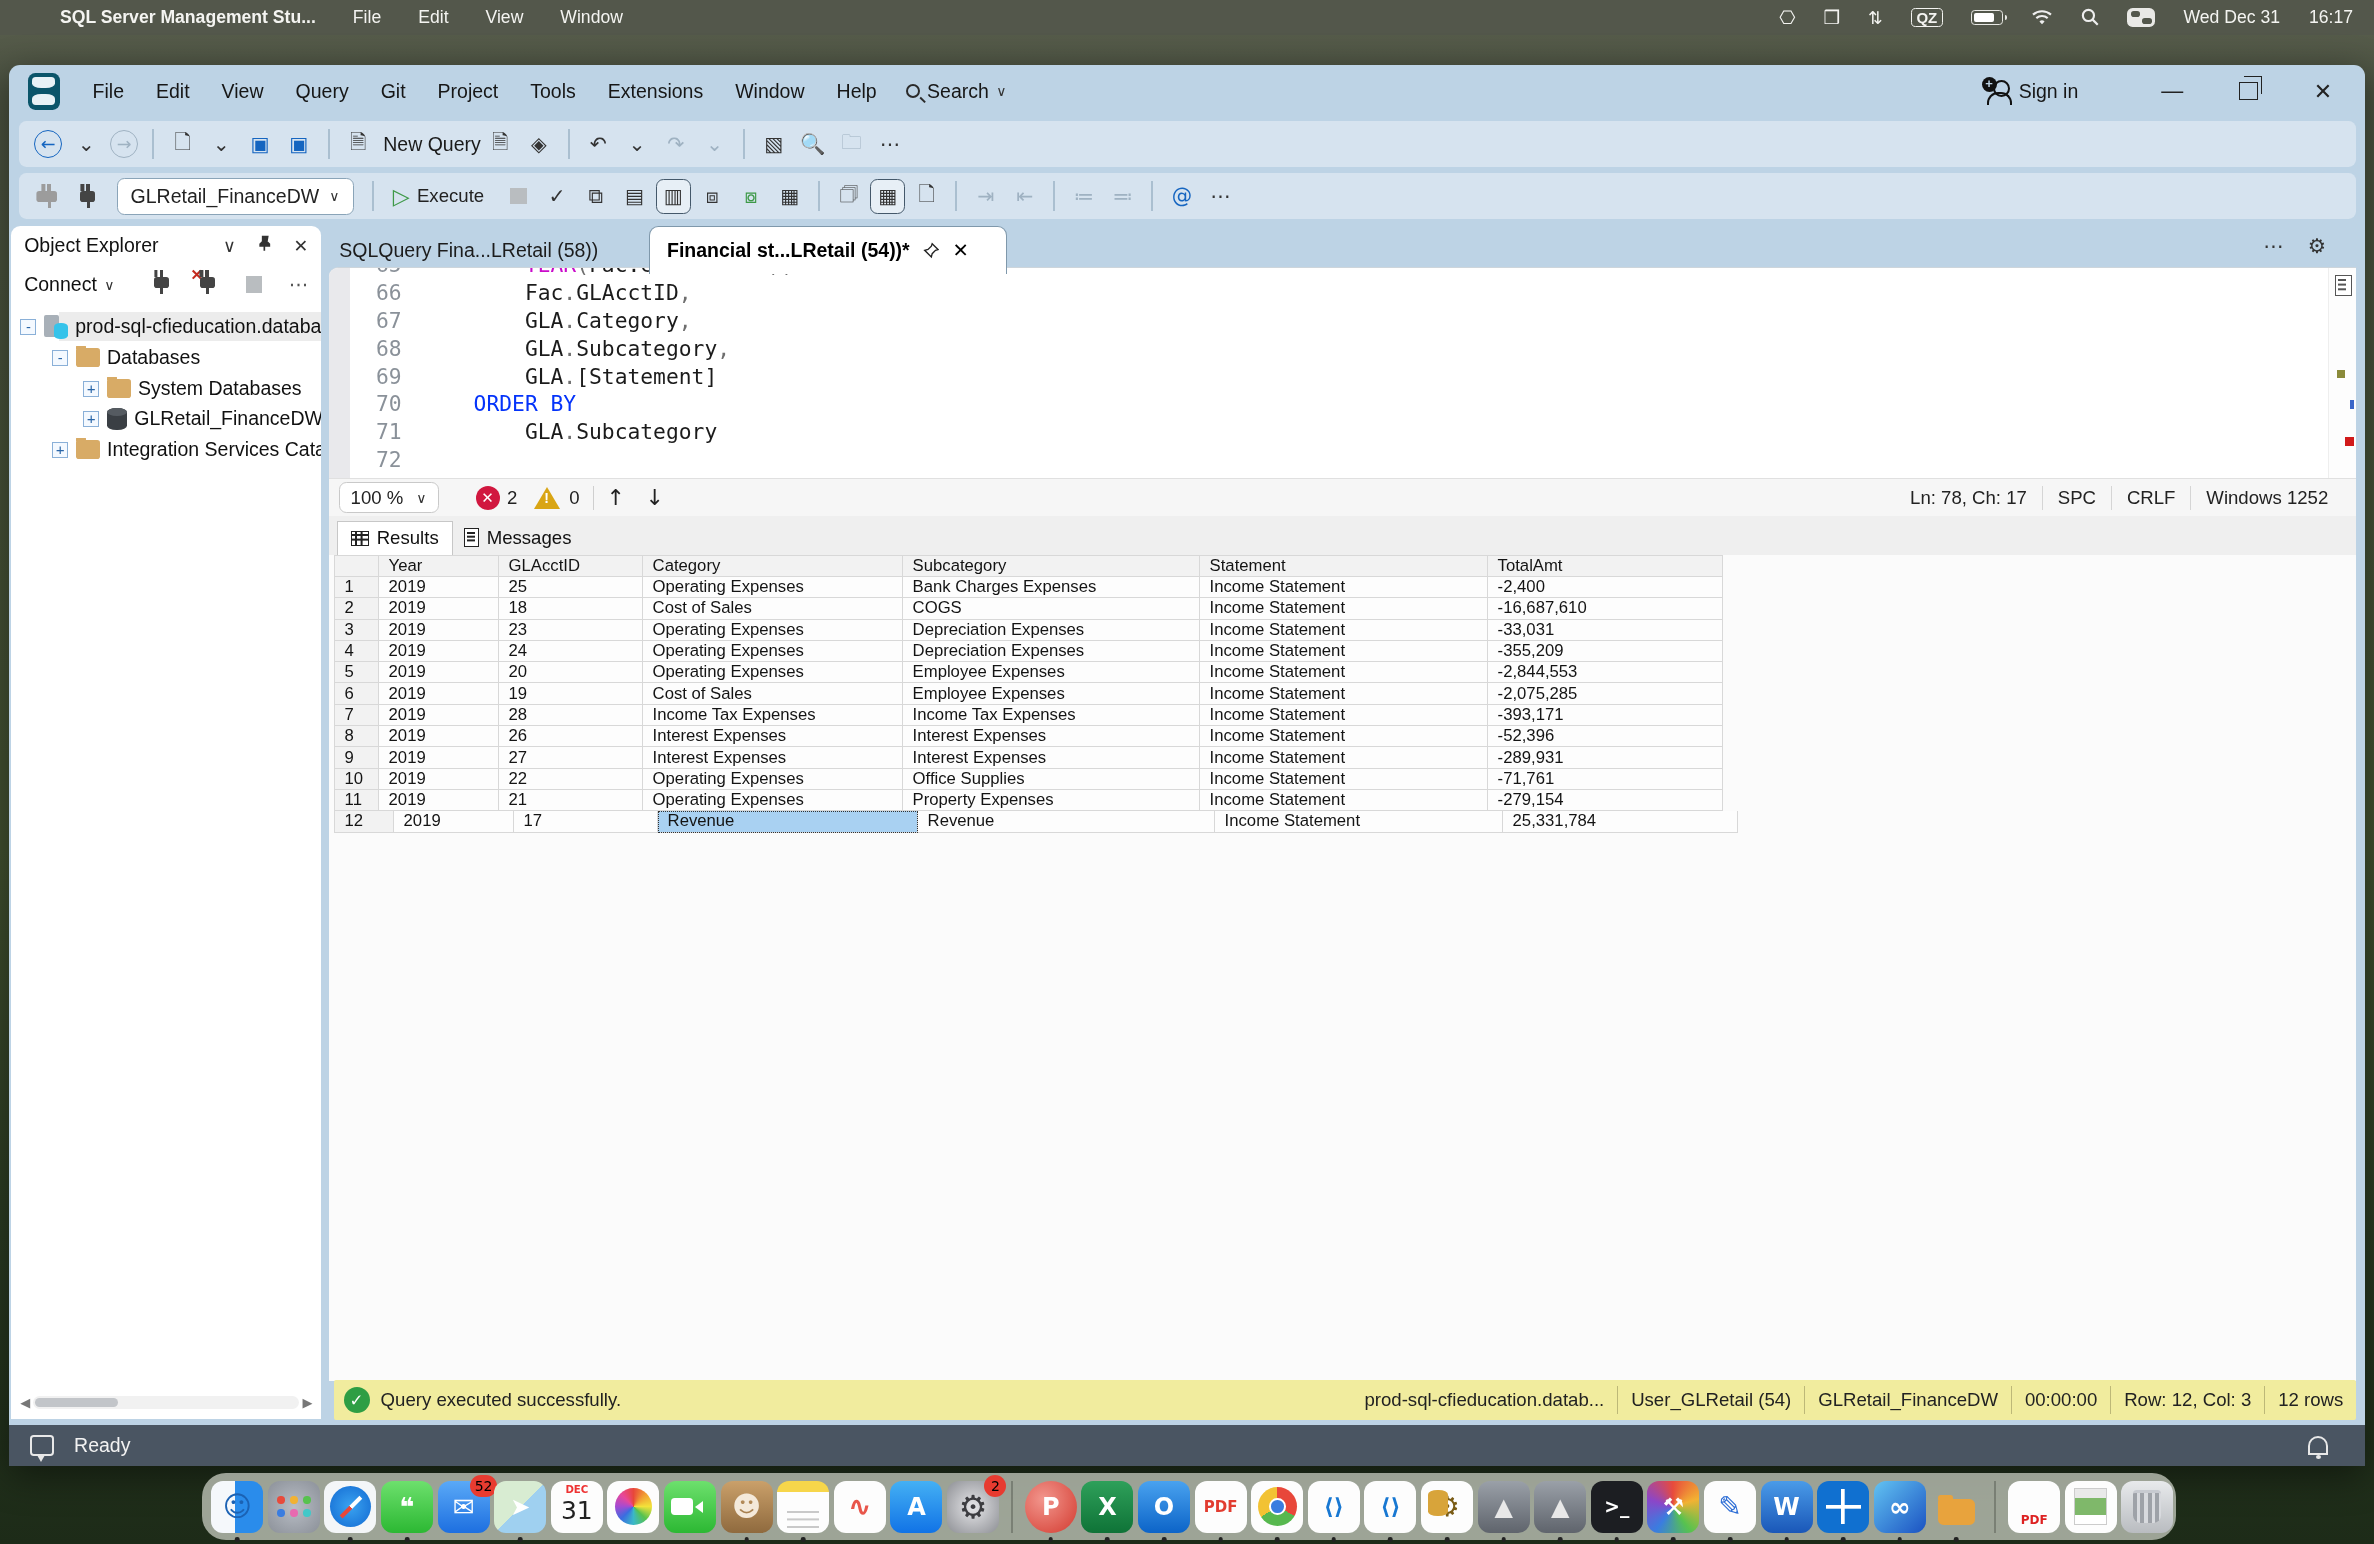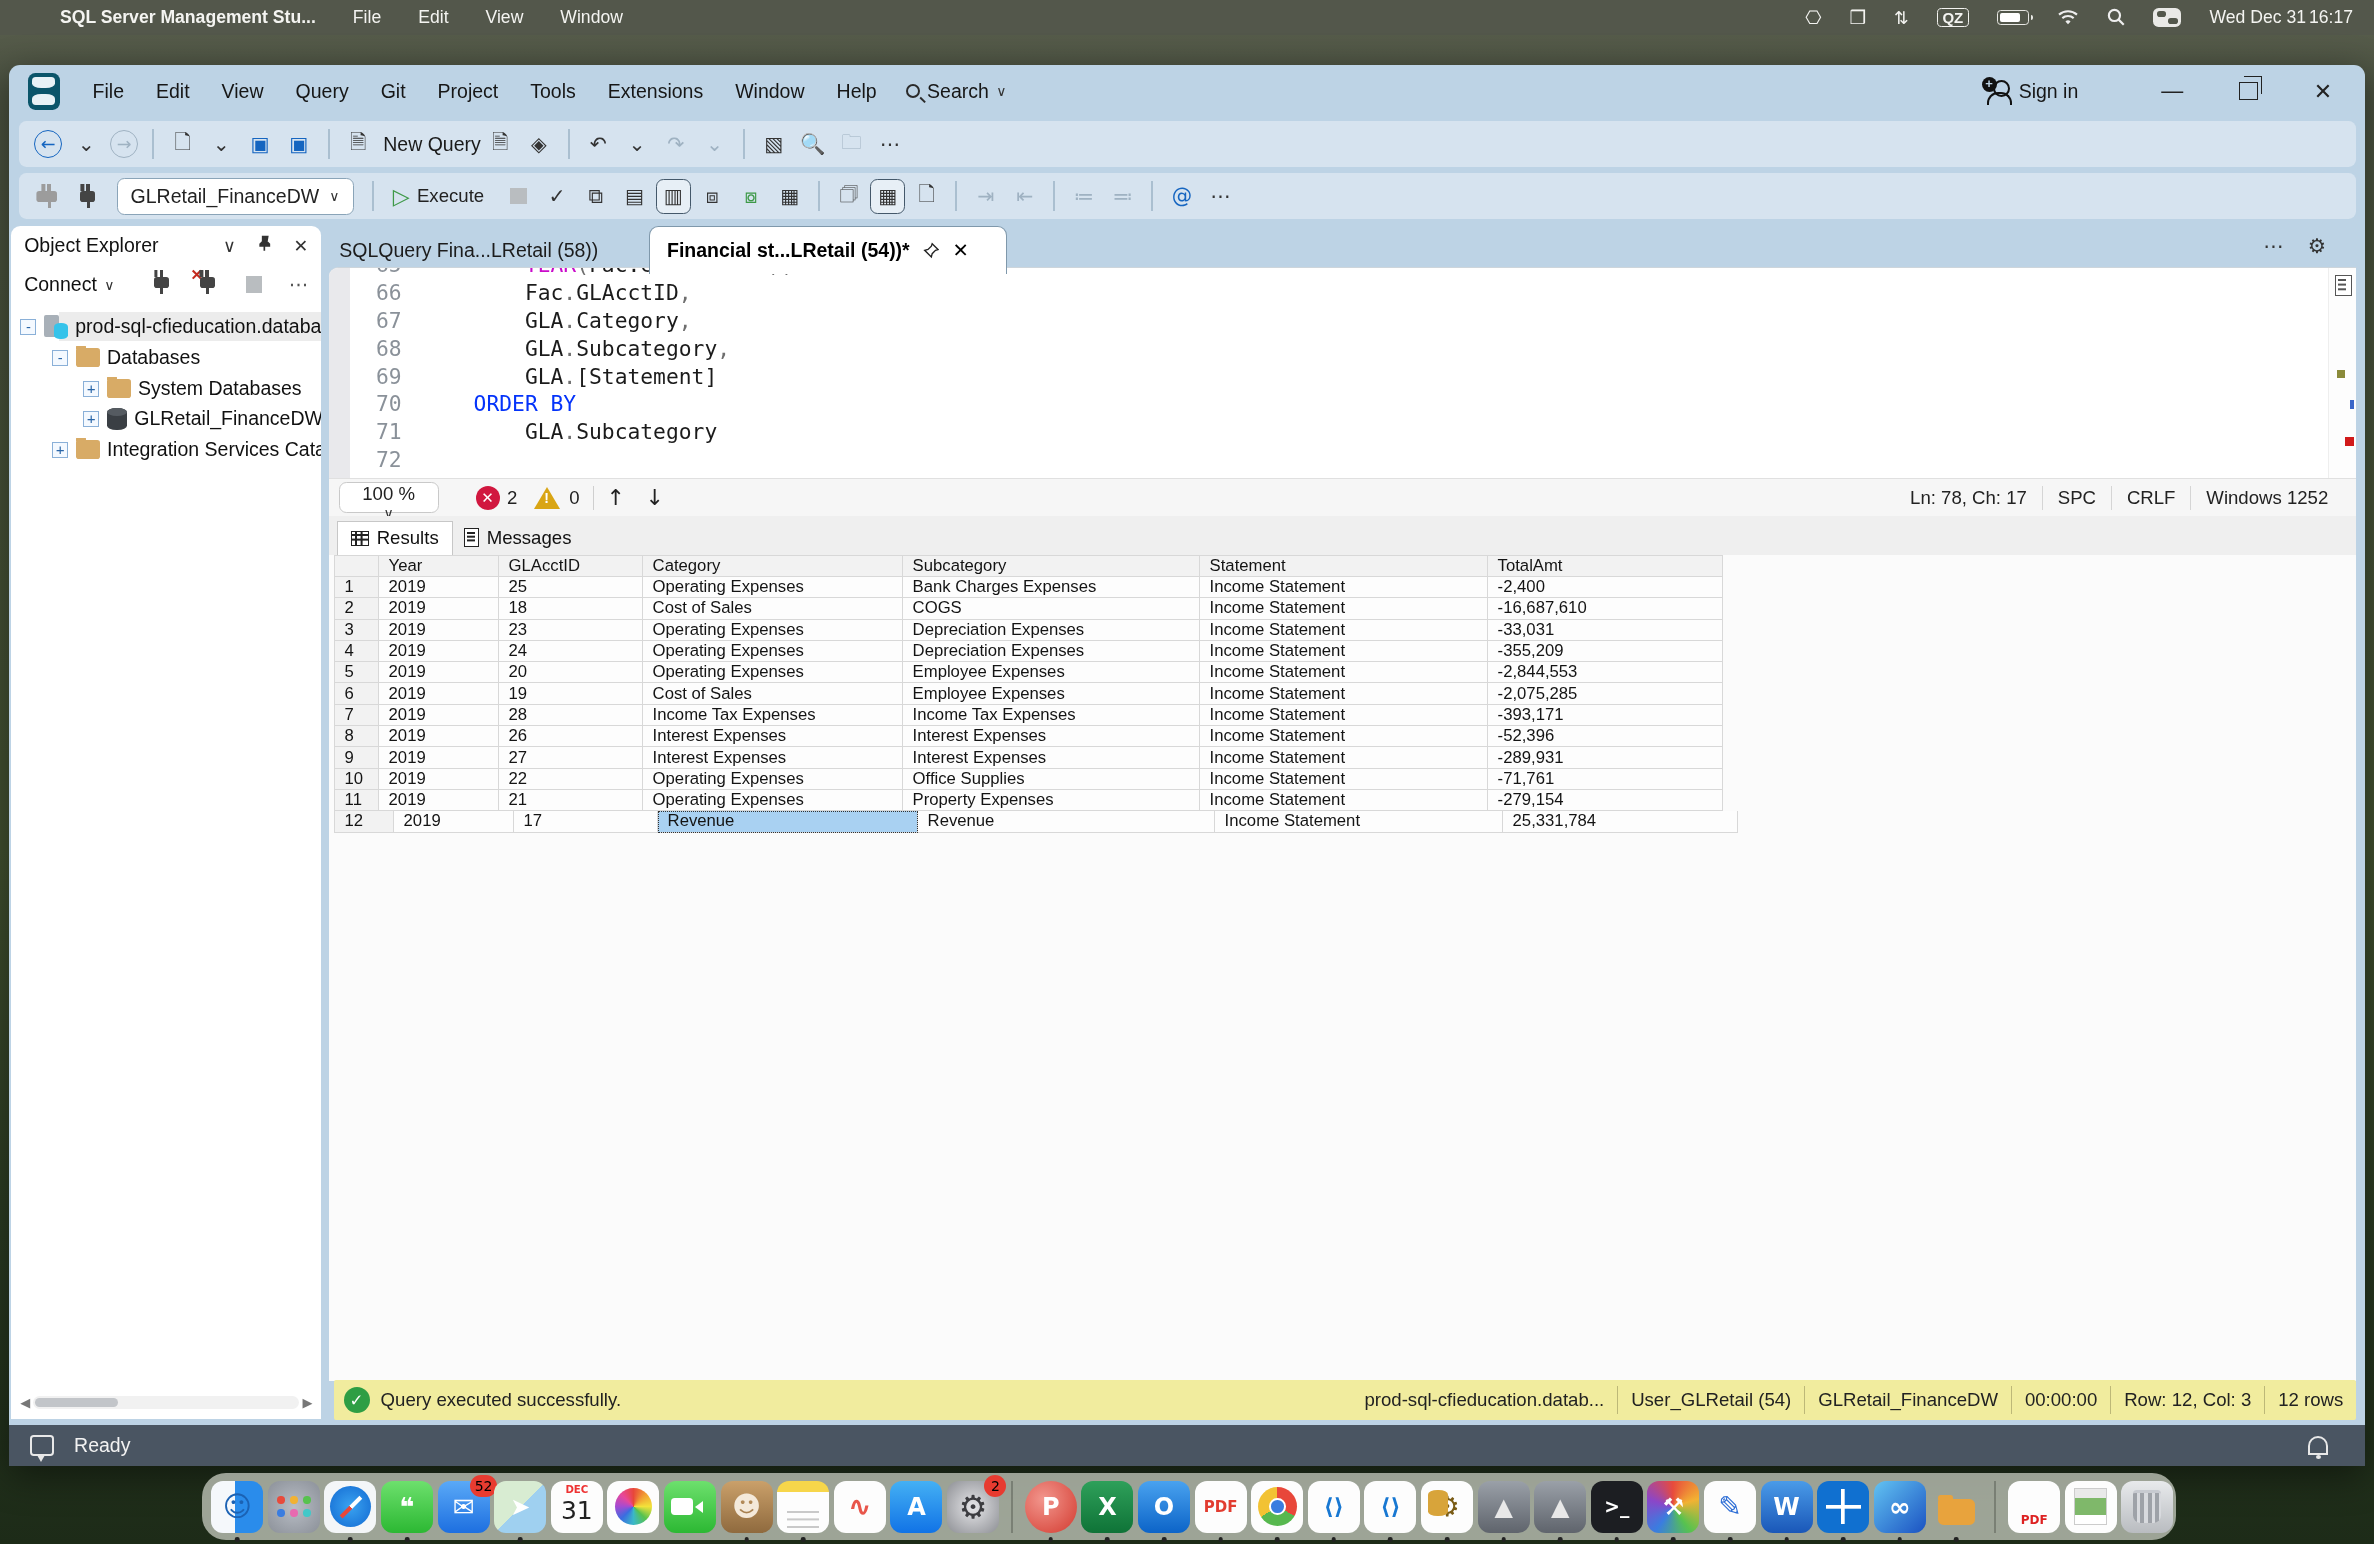--- a/index.html
+++ b/index.html
@@ -112,21 +112,21 @@
   .lnum { position:absolute; left:20.4px; width:52px; text-align:right; color:#8a9199; }
   .ctext { position:absolute; left:93px; }
   #ed-scrollzone { position:absolute; right:0; top:0; width:28px; height:100%; background:#fdfdfd; border-left:0.9px solid #eee;}
   .map-page { position:absolute; right:4.6px; top:7.4px; width:16.7px; height:20.4px; border:1.9px solid #555; background:#fff;}
   .map-page:before{content:"";position:absolute;left:1.9px;top:2.8px;width:8.3px;height:1.9px;background:#555;box-shadow:0 4.6px #555,0 9.3px #555;}
   .mk { position:absolute; }
 
   #ed-status { left:329px; top:478px; width:2027px; height:38px; background:#f6f6f6; border-top:0.9px solid #e0e0e0;
     display:flex; align-items:center; font-size:18.6px; color:#222; z-index:2;}
   .zoombox { width:100px; height:31px; background:#fff; border:0.9px solid #c9c9c9; border-radius:7.4px;
-    display:flex; align-items:center; padding:0 11px; margin-left:9.3px;flex-direction:column; }
+    display:flex; align-items:center; padding:0 11px; margin-left:9.3px; }
   .zoombox .spacer{flex:1;}
   .errball { width:24px; height:24px; border-radius:50%; background:#d1173f; color:#fff; font-size:15px;
     display:flex; align-items:center; justify-content:center; font-family:"DejaVu Sans",sans-serif;}
   .warntri { width:0; height:0; border-left:13px solid transparent; border-right:13px solid transparent;
     border-bottom:22px solid #d9a514; position:relative; }
   .warntri:after { content:"!"; position:absolute; left:-2.8px; top:3.7px; color:#fff; font-size:14px; font-weight:bold;}
   .edst-sep { width:0.9px; height:24px; background:#cfcfcf; margin:0 13px; }
   .edst-right { margin-left:auto; margin-right:13px; display:flex; align-items:center; }
   .edst-right .seg { padding:0 15px; } 
   .edst-right .bar { width:0.9px; height:24px; background:#d5d5d5; }
@@ -207,21 +207,21 @@
     </span>
     <span class="mb-ic">
       <svg width="18.6" height="18.6" viewBox="0 0 20 20">
           <circle cx="8" cy="8" r="6" stroke="#eee" stroke-width="2.3" fill="none"></circle>
           <line x1="12.5" y1="12.5" x2="18" y2="18" stroke="#eee" stroke-width="2.3"></line>
         </svg>
     </span>
     <span class="mb-ic">
         <span class="cc"></span>
       </span>
-    <span class="clock" style="margin-right:3px;">Wed Dec 31</span>
+    <span class="clock" style="margin-right:29px;">Wed Dec 31</span>
     <span class="clock">16:17</span>
   </div>
 
   <div id="win" class="abs">
 
     <div id="titlebar" class="abs">
       <span class="ssms-logo"></span>
       <span id="win-menus" style="display:flex;">
           <span class="menu-item">File</span>
           <span class="menu-item">Edit</span>

